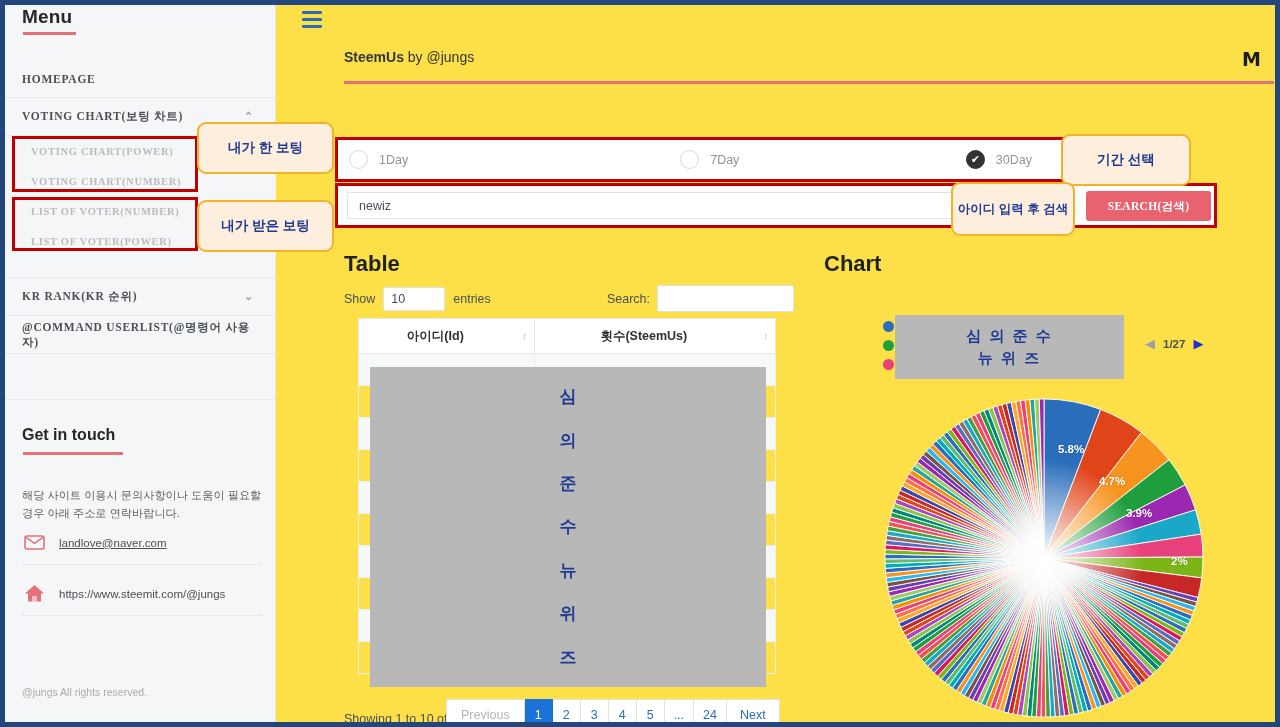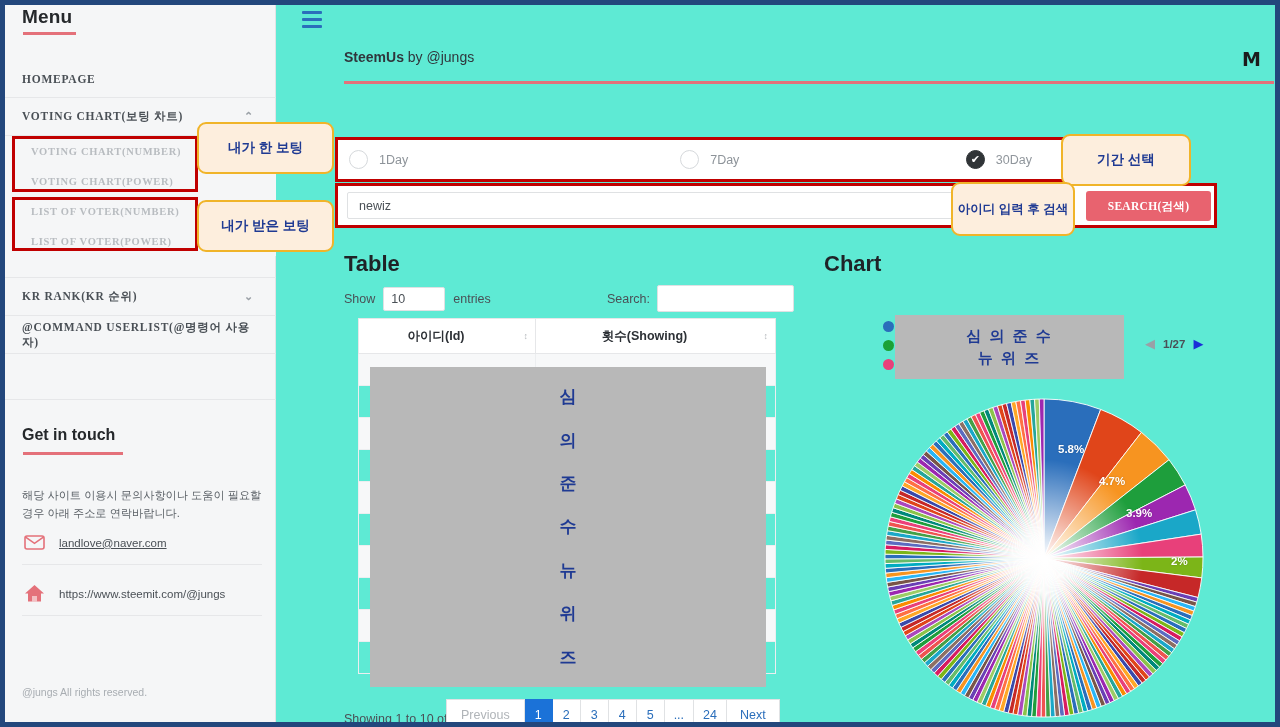--- a/index.html
+++ b/index.html
@@ -87,21 +87,21 @@
   #contact-email a { text-decoration: underline; }
   .copyright {
     position: absolute; left: 17px; top: 681px;
     font-size: 10.5px; color: #a8adb2;
   }
 
   
   #main {
     position: absolute; left: 271px; top: 0;
     width: 1000px; height: 717px;
-    background: #5eead4;
+    background: #fde047;
   }
   #hamburger {
     position: absolute; left: 26px; top: 6px;
     width: 20px; height: 17px; cursor: pointer;
   }
   #hamburger span {
     display: block; height: 3px; background: #2a6ebb; margin-bottom: 4px; border-radius: 1px;
   }
   .brand {
     position: absolute; left: 68px; top: 44px;
@@ -326,24 +326,24 @@
         <span>HOMEPAGE</span>
       </div>
 
       <div class="nav-item">
         <span>VOTING CHART(보팅 차트)</span>
         <span class="caret">⌃</span>
       </div>
 
       <div class="subnav">
         <div class="sub-item">
-          <span>VOTING CHART(NUMBER)</span>
+          <span>VOTING CHART(POWER)</span>
         </div>
         <div class="sub-item">
-          <span>VOTING CHART(POWER)</span>
+          <span>VOTING CHART(NUMBER)</span>
         </div>
         <div class="sub-item">
           <span>LIST OF VOTER(NUMBER)</span>
         </div>
         <div class="sub-item">
           <span>LIST OF VOTER(POWER)</span>
         </div>
       </div>
 
       <div class="nav-spacer"></div>
@@ -446,21 +446,21 @@
     </div>
 
     <table id="data-table">
       <thead>
         <tr>
           <th>
             <span>아이디(Id)</span>
             <span class="sort">↕</span>
           </th>
           <th>
-            <span>횟수(Showing)</span>
+            <span>횟수(SteemUs)</span>
             <span class="sort">↕</span>
           </th>
         </tr>
       </thead>
       <tbody>
         <tr>
             <td></td>
             <td></td>
           </tr>
         <tr>

